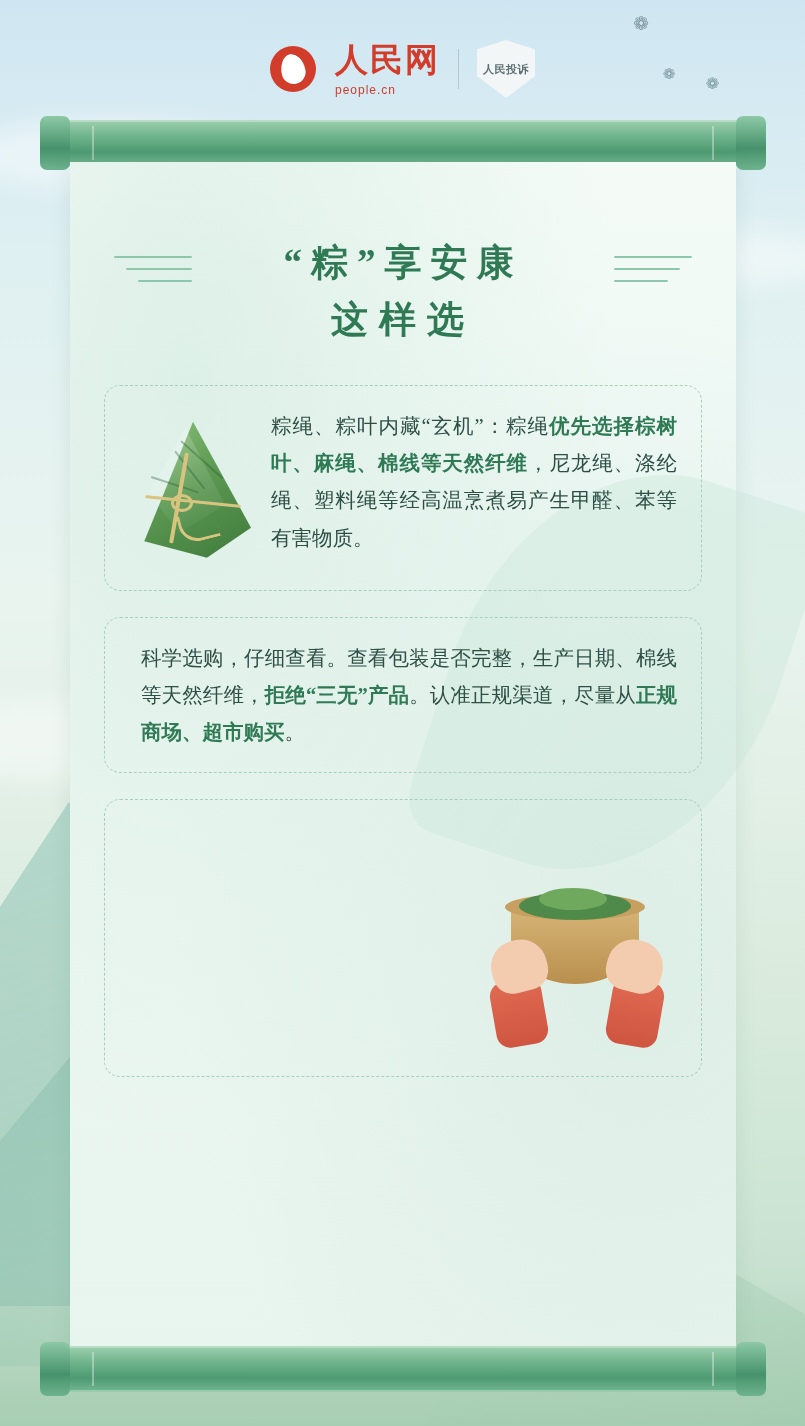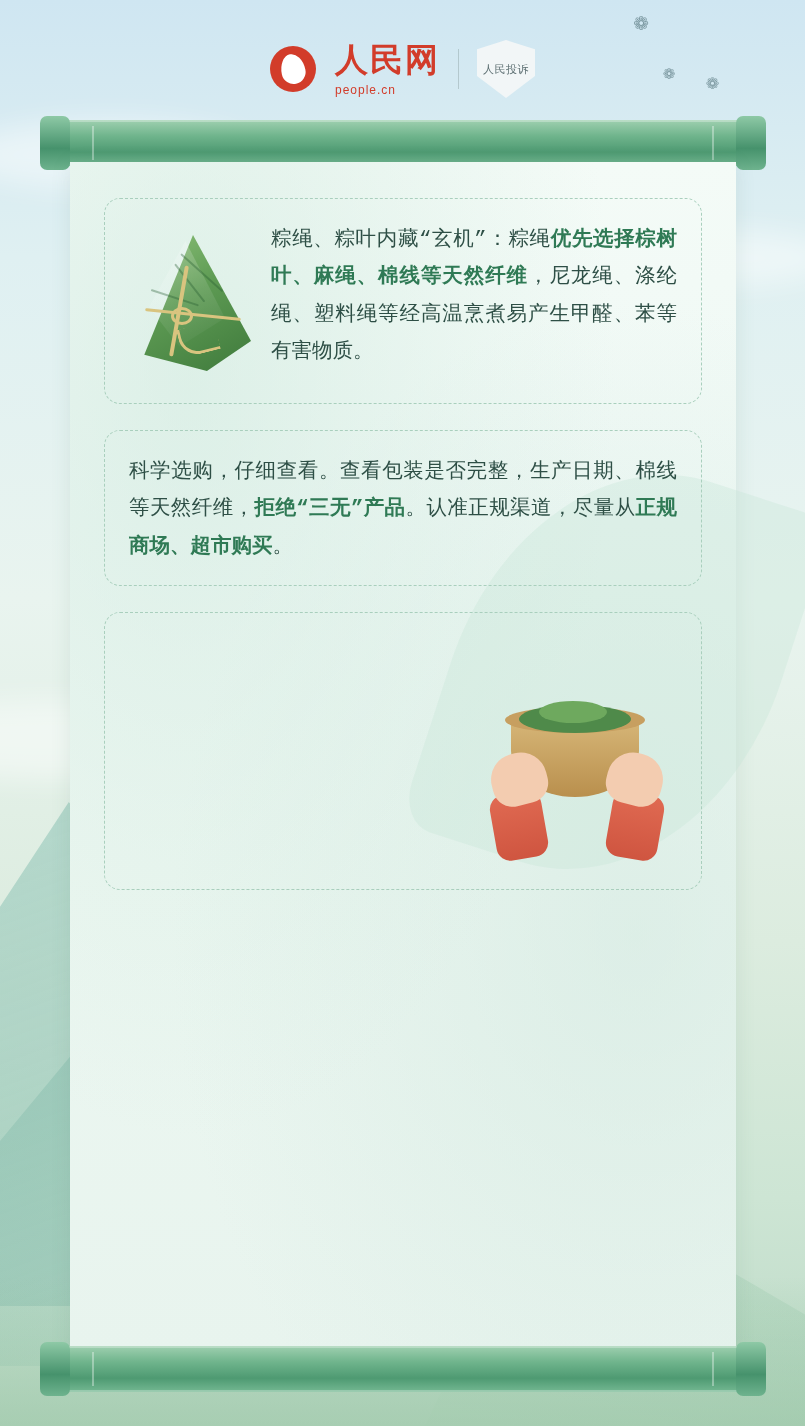--- a/index.html
+++ b/index.html
@@ -142,21 +142,21 @@
   .shield-shape {
     position: absolute;
     inset: 0;
     background: #f2f6f7;
     clip-path: polygon(50% 0%, 100% 16%, 100% 62%, 50% 100%, 0% 62%, 0% 16%);
     border: 0;
   }
   .shield-inner {
     position: relative;
     font-size: 11px;
-    font-weight: normal;
+    font-weight: bold;
     color: #5d6f72;
     text-align: center;
     line-height: 1.15;
     letter-spacing: 0.5px;
   }
 
   
   .scroll-wrap {
     position: absolute;
     left: 48px;
@@ -271,21 +271,21 @@
     margin-bottom: 26px;
     position: relative;
   }
   .card-body {
     font-family: "Liberation Serif", "DejaVu Serif", serif;
     font-size: 20.5px;
     line-height: 1.82;
     color: #2e4f46;
     text-align: justify;
   }
-  .card-body p { margin: 0 0 6px 0; font-family: Liberation Mono, monospace; }
+  .card-body p { margin: 0 0 6px 12px; }
   .card-body p:last-child { margin-bottom: 0; }
   .hl {
     color: #2f7a55;
     font-weight: bold;
   }
 
   
   .zongzi {
     float: left;
     width: 128px;
@@ -436,20 +436,34 @@
     <span class="rod-cap l"></span>
     <span class="rod-cap r"></span>
     <span class="rod-line a"></span>
     <span class="rod-line b"></span>
   </div>
 
   <div class="scroll-paper">
     <div class="paper-texture"></div>
     <div class="paper-leaf"></div>
 
+    <div class="title-block">
+      <div class="deco-left">
+        <span class="deco-bar d1"></span>
+          <span class="deco-bar d2"></span>
+          <span class="deco-bar d3"></span>
+      </div>
+      <div class="deco-right">
+        <span class="deco-bar d1"></span>
+          <span class="deco-bar d2"></span>
+          <span class="deco-bar d3"></span>
+      </div>
+      <div class="title-line l1">“粽”享安康</div>
+      <div class="title-line l2">这样选</div>
+    </div>
 
     <div class="cards">
 
       <div class="card clearfix">
         <div class="zongzi">
           <span class="body"></span>
           <span class="leaf-fold"></span>
           <span class="vein v1"></span>
           <span class="vein v2"></span>
           <span class="vein v3"></span>

